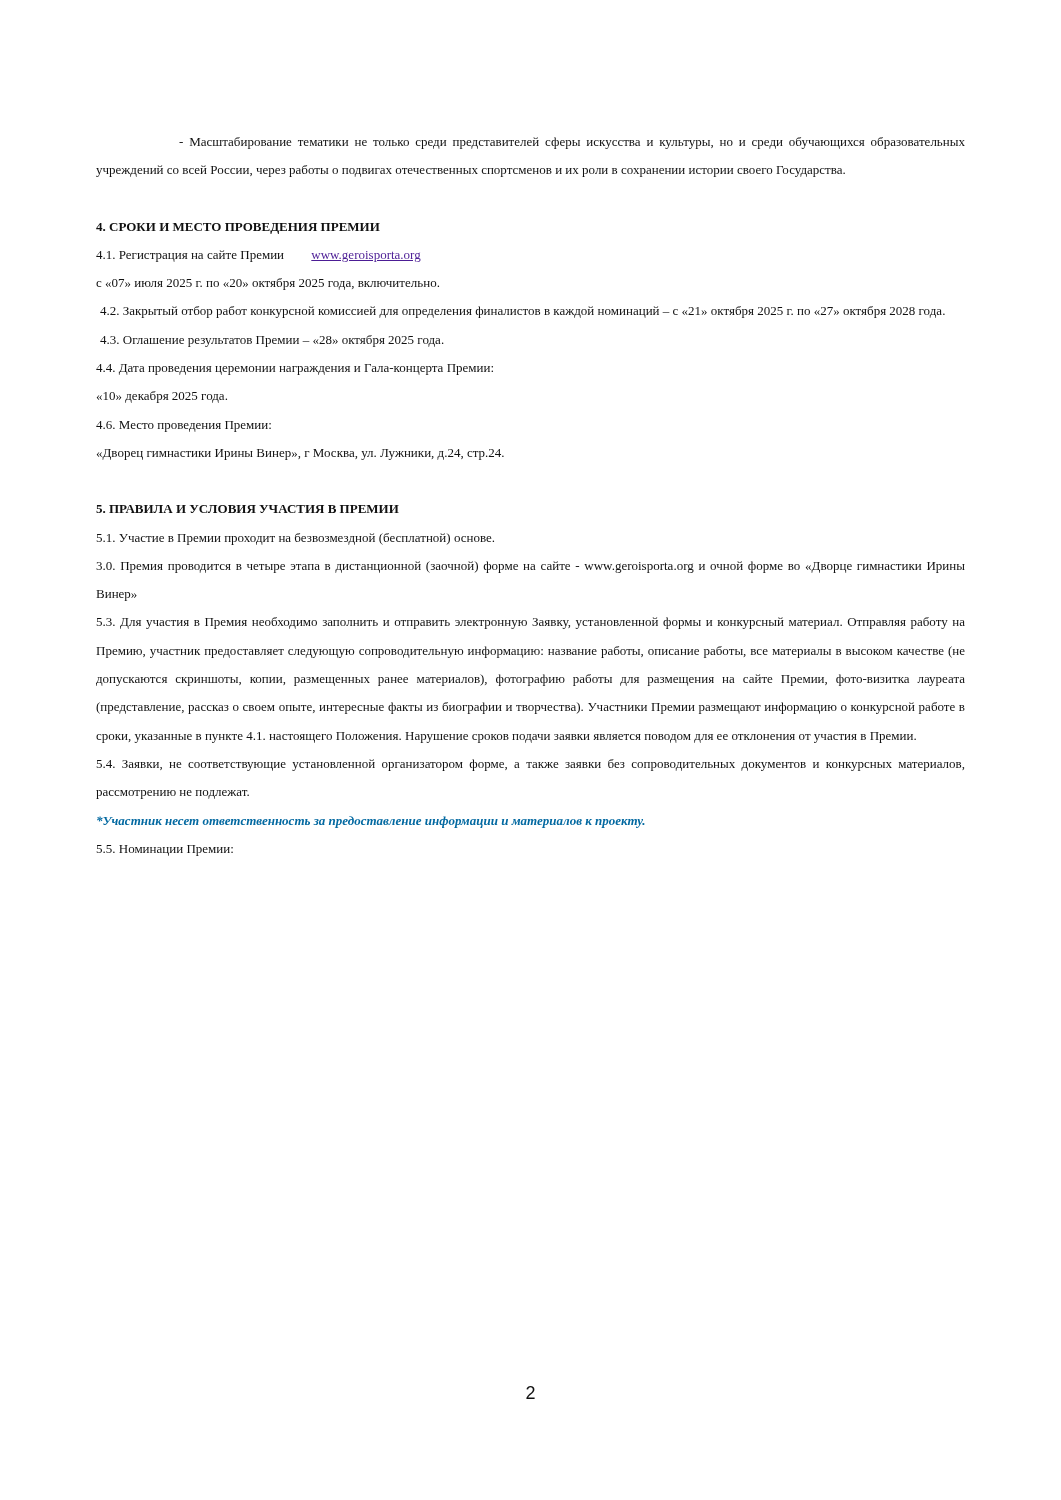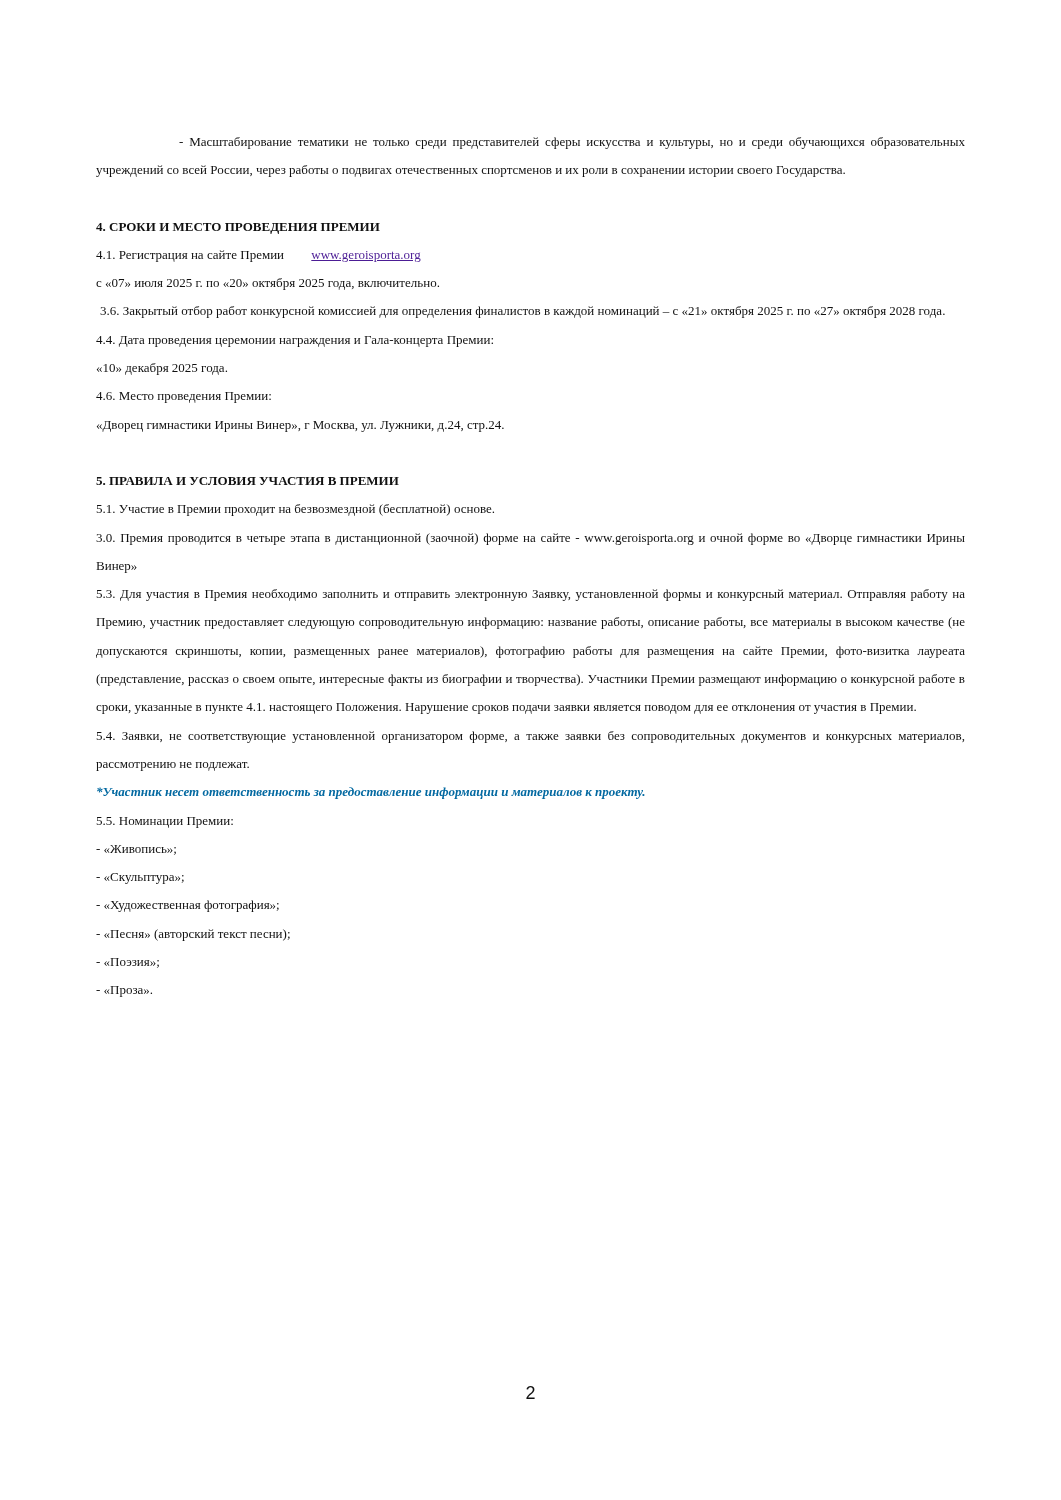--- a/index.html
+++ b/index.html
@@ -30,22 +30,23 @@
 
   <p class="h">4. СРОКИ И МЕСТО  ПРОВЕДЕНИЯ ПРЕМИИ</p>
 
   <p class="p">
     <span class="b">4.1. Регистрация</span><span> на сайте Премии </span><a class="link">www.geroisporta.org</a>
   </p>
   <p class="p">
     <span class="b">с «07» июля 2025 г.</span><span> по </span><span class="b">«20» октября 2025 года, включительно.</span>
   </p>
   <p class="p sp">
-    <span class="b">3.6. Закрытый отбор работ</span><span> конкурсной комиссией для определения финалистов в каждой номинаций </span><span class="b">– с «21» октября 2025 г. по «27» октября 2028 года.</span>
+    <span class="b">4.2. Закрытый отбор работ</span><span> конкурсной комиссией для определения финалистов в каждой номинаций </span><span class="b">– с «21» октября 2025 г. по «27» октября 2028 года.</span>
   </p>
+  <p class="p b sp">4.3. Оглашение результатов Премии – «28» октября 2025 года.</p>
   <p class="p b">4.4. Дата проведения церемонии награждения и Гала-концерта Премии:</p>
   <p class="p b">«10» декабря 2025 года.</p>
   <p class="p b">4.6. Место проведения Премии:</p>
   <p class="p">
     <span class="b">«Дворец гимнастики Ирины Винер»</span><span>, г Москва, ул. Лужники, д.24, стр.24.</span>
   </p>
   <div class="gap"></div>
 
   <p class="h">5. ПРАВИЛА И УСЛОВИЯ УЧАСТИЯ В ПРЕМИИ</p>
 
@@ -56,23 +57,15 @@
     <span class="b">3.0.</span><span> Премия проводится в четыре этапа в дистанционной (заочной) форме на сайте - www.geroisporta.org и очной форме во «Дворце гимнастики Ирины Винер»</span>
   </p>
   <p class="p">
     <span class="b">5.3.</span><span> Для участия в Премия необходимо заполнить и отправить электронную Заявку, установленной формы и конкурсный материал. Отправляя работу на Премию, участник предоставляет следующую сопроводительную информацию: название работы, описание работы, все материалы в высоком качестве (не допускаются скриншоты, копии, размещенных ранее материалов), фотографию работы для размещения на сайте Премии, фото-визитка лауреата (представление, рассказ о своем опыте, интересные факты из биографии и творчества). Участники Премии размещают информацию о конкурсной работе в сроки, указанные в пункте 4.1. настоящего Положения. Нарушение сроков подачи заявки является поводом для ее отклонения от участия в Премии.</span>
   </p>
   <p class="p">
     <span class="b">5.4.</span><span> Заявки, не соответствующие установленной организатором форме, а также заявки без сопроводительных документов и конкурсных материалов, рассмотрению не подлежат.</span>
   </p>
   <p class="p red">*Участник несет ответственность за предоставление информации и материалов к проекту.</p>
   <p class="p b">5.5. Номинации Премии:</p>
-  <div>
-    <p class="p b">- «Живопись»;</p>
-    <p class="p b">- «Скульптура»;</p>
-    <p class="p b">- «Художественная фотография»;</p>
-    <p class="p b">- «Песня» (авторский текст песни);</p>
-    <p class="p b">- «Поэзия»;</p>
-    <p class="p b">- «Проза».</p>
-  </div>
 </div>
 
 <div class="pagenum">2</div>
 
 </body></html>

